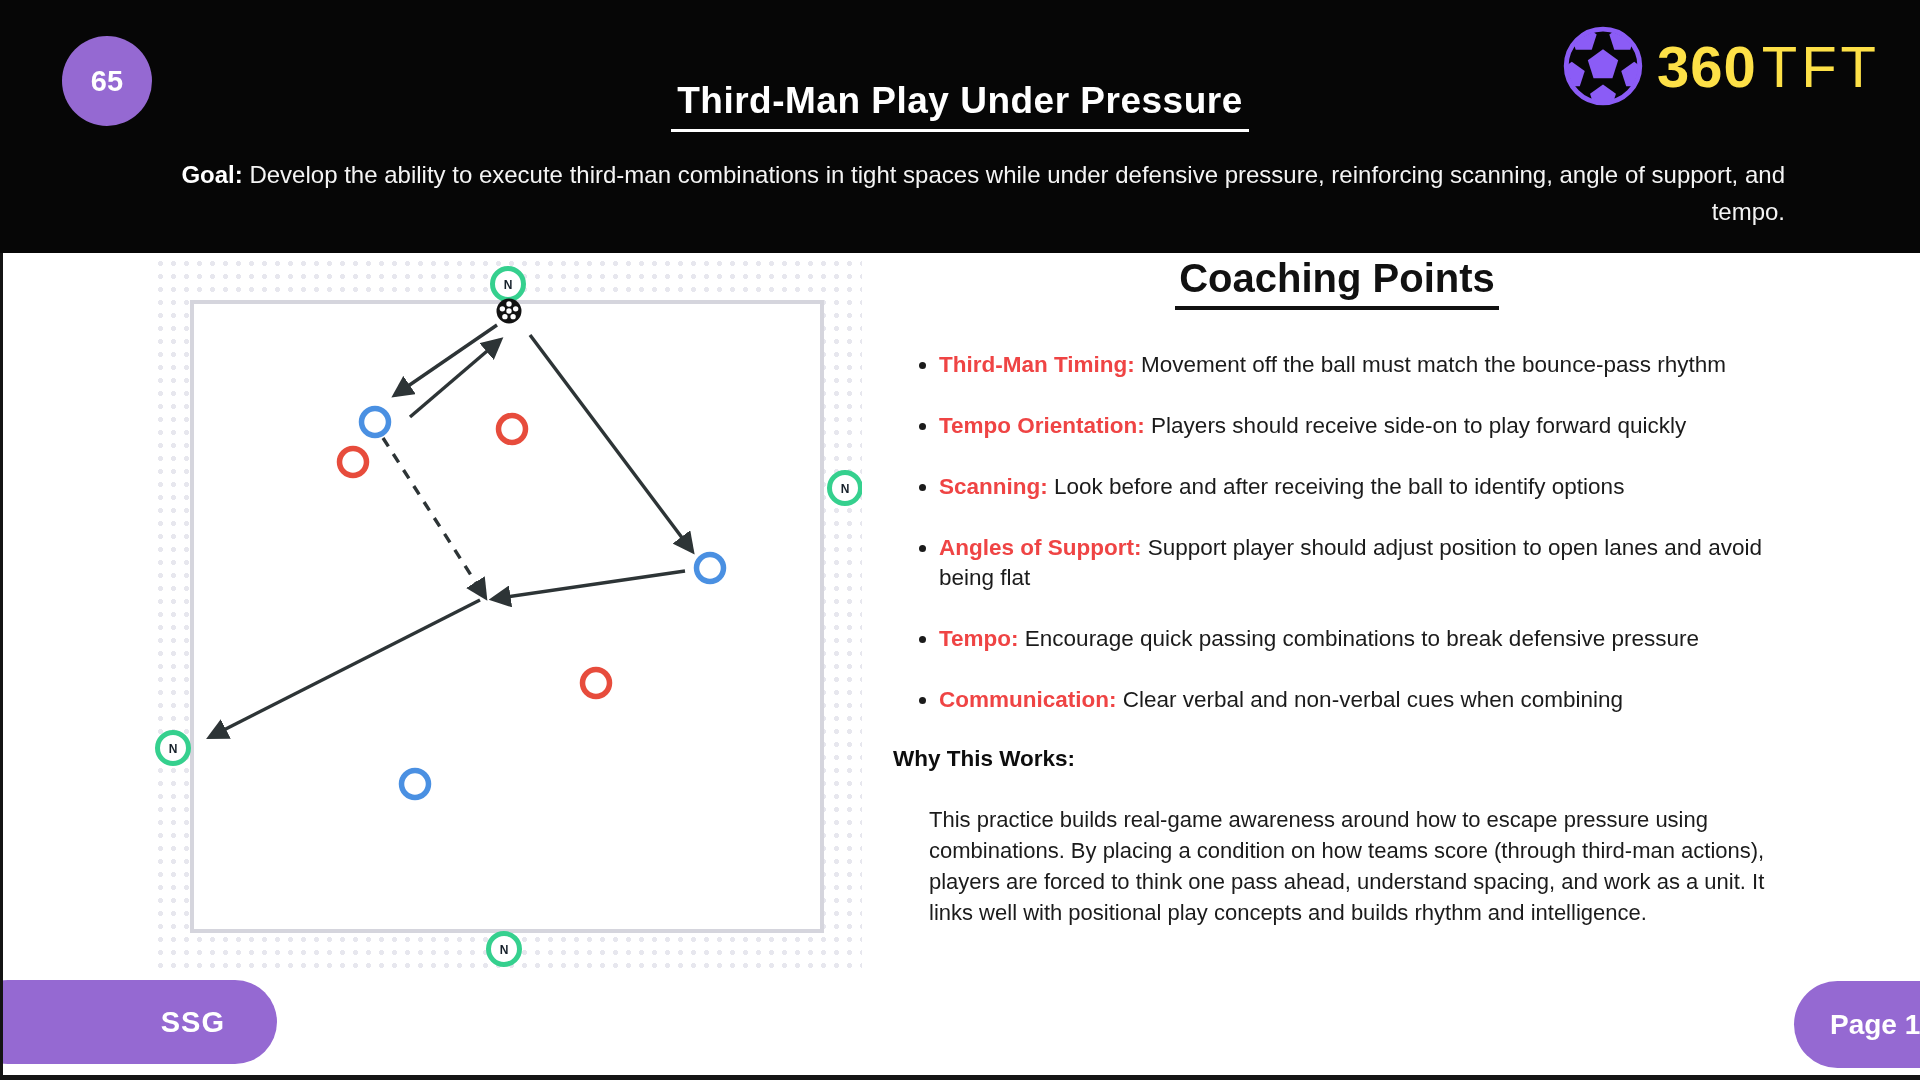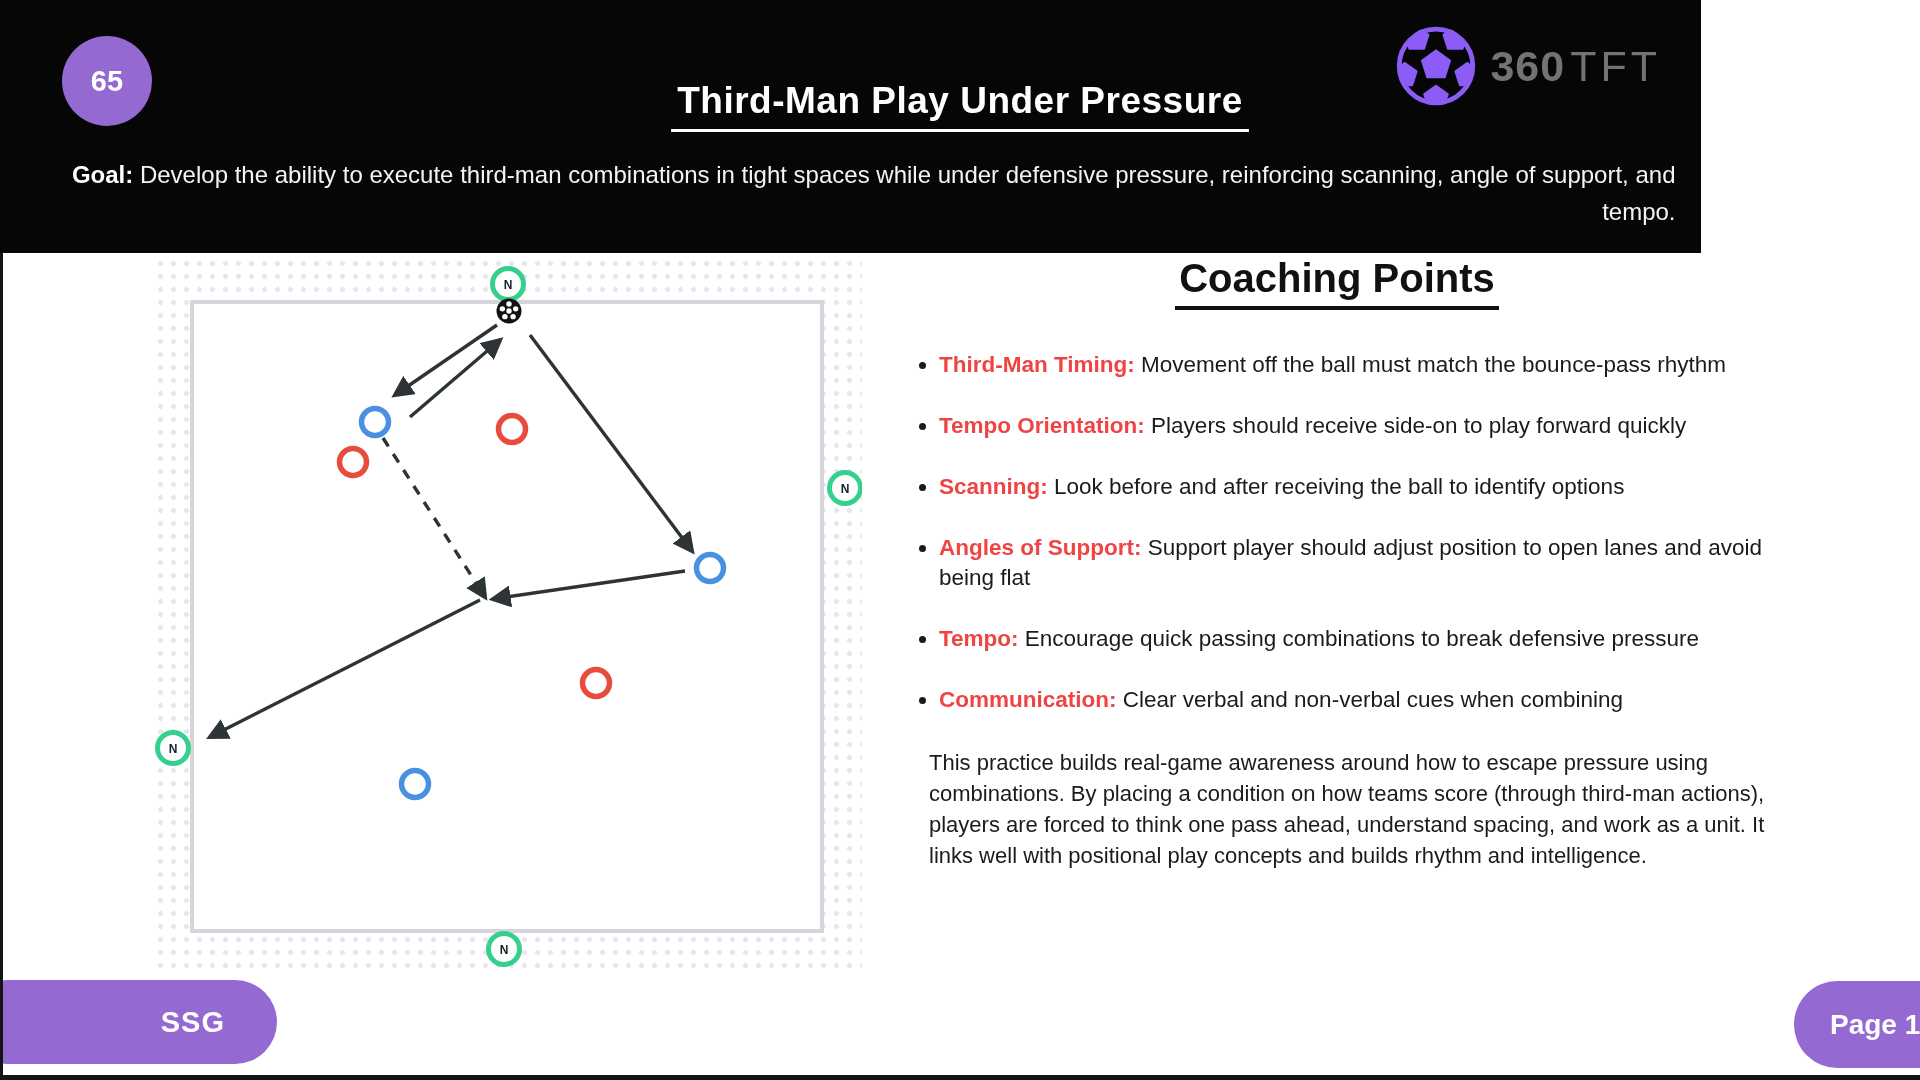--- a/index.html
+++ b/index.html
@@ -1,33 +1,33 @@
 <!DOCTYPE html>
 <html><head>
 <meta charset="utf-8">
 <style>
   * { margin: 0; padding: 0; box-sizing: border-box; }
   html, body { width: 1920px; height: 1080px; overflow: hidden; }
   body { font-family: "Liberation Sans", "DejaVu Sans", sans-serif; background: #ffffff; }
   .page { position: relative; width: 1920px; height: 1080px; background: #ffffff; }
 
   
-  .header { position: absolute; top: 0; left: 0; width: 1701px; height: 253px; background: #060606; color: #ffffff; }
+  .header { position: absolute; top: 0; left: 0; width: 1920px; height: 253px; background: #060606; color: #ffffff; }
   .session-circle { position: absolute; left: 62px; top: 36px; width: 90px; height: 90px; border-radius: 50%;
     background: #9569d2; display: flex; align-items: center; justify-content: center;
     font-size: 29px; font-weight: bold; color: #ffffff; }
   .page-title-wrap { position: absolute; top: 80px; left: 0; width: 1920px; text-align: center; }
   .page-title { display: inline-block; font-size: 37px; font-weight: bold; letter-spacing: 0.5px;
     border-bottom: 3px solid #ffffff; padding: 0 6px 7px; }
   .goal-wrap { position: absolute; top: 156px; left: 50%; transform: translateX(-50%);
     width: 1650px; text-align: right; font-size: 24px; line-height: 37px; color: #f4f4f4; }
   .goal-wrap strong { color: #ffffff; }
   .logo { position: absolute; top: 26px; right: 40px; display: flex; align-items: center; gap: 14px; }
   .logo svg { width: 80px; height: 80px; display: block; }
-  .brand { font-size: 43px; color: #737373; letter-spacing: 1px; display: flex; align-items: center; }
+  .brand { font-size: 58px; color: #fde047; letter-spacing: 1px; display: flex; align-items: center; }
   .brand .b1 { font-weight: bold; }
   .brand .b2 { font-weight: normal; letter-spacing: 4px; margin-left: 5px; }
 
   
   .left-edge-line { position: absolute; left: 0; top: 253px; width: 3px; height: 827px; background: #141414; }
   .bottom-bar { position: absolute; left: 0; bottom: 0; width: 1920px; height: 5px; background: #141414; }
 
   
   .diagram-panel { position: absolute; left: 154px; top: 257px; width: 708px; height: 716px;
     background-color: #ffffff;
@@ -161,20 +161,21 @@
       <span class="coaching-heading">Coaching Points</span>
     </div>
     <ul id="coaching-list">
         <li><strong>Third-Man Timing: </strong>Movement off the ball must match the bounce-pass rhythm</li>
         <li><strong>Tempo Orientation: </strong>Players should receive side-on to play forward quickly</li>
         <li><strong>Scanning: </strong>Look before and after receiving the ball to identify options</li>
         <li><strong>Angles of Support: </strong>Support player should adjust position to open lanes and avoid being flat</li>
         <li><strong>Tempo: </strong>Encourage quick passing combinations to break defensive pressure</li>
         <li><strong>Communication: </strong>Clear verbal and non-verbal cues when combining</li>
       </ul>
+    <div class="why-label">Why This Works:</div>
     <div class="why-text">This practice builds real-game awareness around how to escape pressure using combinations. By placing a condition on how teams score (through third-man actions), players are forced to think one pass ahead, understand spacing, and work as a unit. It links well with positional play concepts and builds rhythm and intelligence.</div>
   </div>
 
   <div class="badge ssg-badge">
     <span>SSG</span>
   </div>
   <div class="badge page-badge">
     <span>Page 132</span>
   </div>
   <div class="left-edge-line"></div>

